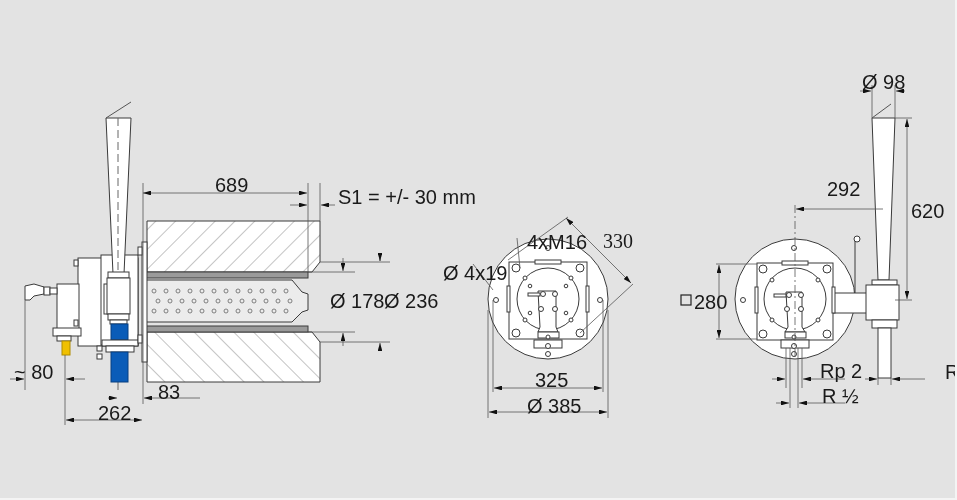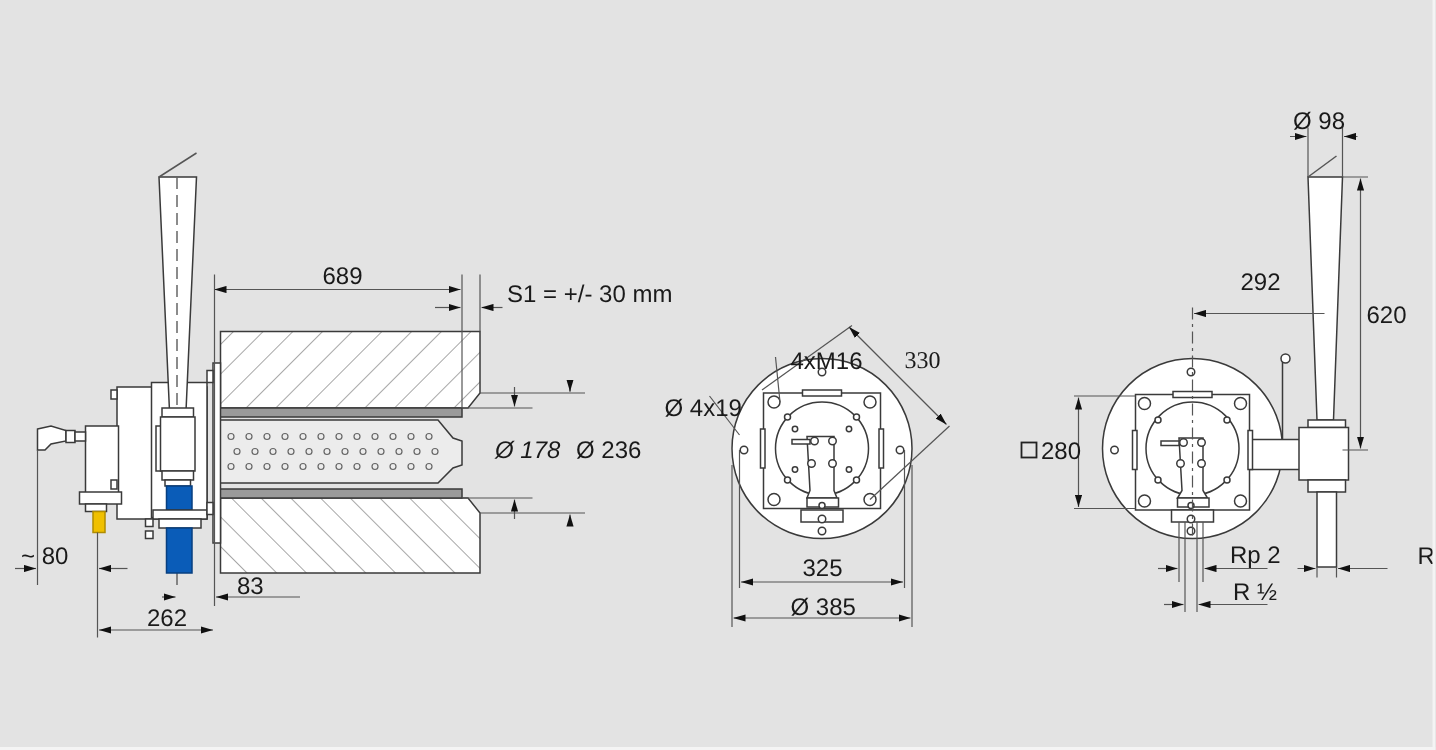--- a/index.html
+++ b/index.html
@@ -1,18 +1,18 @@
 <!DOCTYPE html>
 <html><head>
 <meta charset="utf-8">
 <style>
   html,body{margin:0;padding:0;}
   body{width:957px;height:500px;background:#e3e3e3;overflow:hidden;position:relative;font-family:"Liberation Sans",sans-serif;}
   #canvas{position:absolute;left:0;top:0;width:957px;height:500px;}
-  .dim{position:absolute;font-size:16px;color:#1a1a1a;line-height:16px;white-space:nowrap;font-family:"Liberation Sans",sans-serif;}
+  .dim{position:absolute;font-size:20px;color:#1a1a1a;line-height:16px;white-space:nowrap;font-family:"Liberation Sans",sans-serif;}
   .edge{position:absolute;right:0;top:0;width:2px;height:500px;background:#f4f4f4;}
   .edgeb{position:absolute;left:0;bottom:0;width:957px;height:2px;background:#f4f4f4;}
 </style>
 </head>
 <body>
 
 <svg id="canvas" width="957" height="500" viewBox="0 0 957 500" xmlns="http://www.w3.org/2000/svg">
   <defs>
     <pattern id="hatchA" patternUnits="userSpaceOnUse" width="14" height="14" patternTransform="rotate(45)">
       <rect width="14" height="14" fill="#ffffff"></rect>
@@ -247,21 +247,21 @@
     <line x1="776" y1="403" x2="789" y2="403" marker-end="url(#arr)"></line>
     <line x1="845" y1="403" x2="799" y2="403" marker-end="url(#arr)"></line>
     <line x1="865" y1="379" x2="877" y2="379" marker-end="url(#arr)"></line>
     <line x1="925" y1="379" x2="892" y2="379" marker-end="url(#arr)"></line>
     <rect x="681" y="295" width="10" height="10" stroke="#222" stroke-width="1.2"></rect>
   </g>
 </svg>
 
 <div class="dim" style="left:215px;top:177px;">689</div>
 <div class="dim" style="left:338px;top:189px;">S1 = +/- 30 mm</div>
-<div class="dim" style="left:330px;top:293px;font-style:italic;">Ø 178</div>
+<div class="dim" style="left:330px;top:293px;">Ø 178</div>
 <div class="dim" style="left:384px;top:293px;">Ø 236</div>
 <div class="dim" style="left:14px;top:364px;">~ 80</div>
 <div class="dim" style="left:158px;top:384px;">83</div>
 <div class="dim" style="left:98px;top:405px;">262</div>
 
 <div class="dim" style="left:484px;top:234px;margin-left:43px;">4xM16</div>
 <div class="dim" style="left:443px;top:265px;">Ø 4x19</div>
 <div class="dim" style="left:603px;top:233px;font-family:Liberation Serif, serif;">330</div>
 <div class="dim" style="left:535px;top:372px;">325</div>
 <div class="dim" style="left:527px;top:398px;">Ø 385</div>

